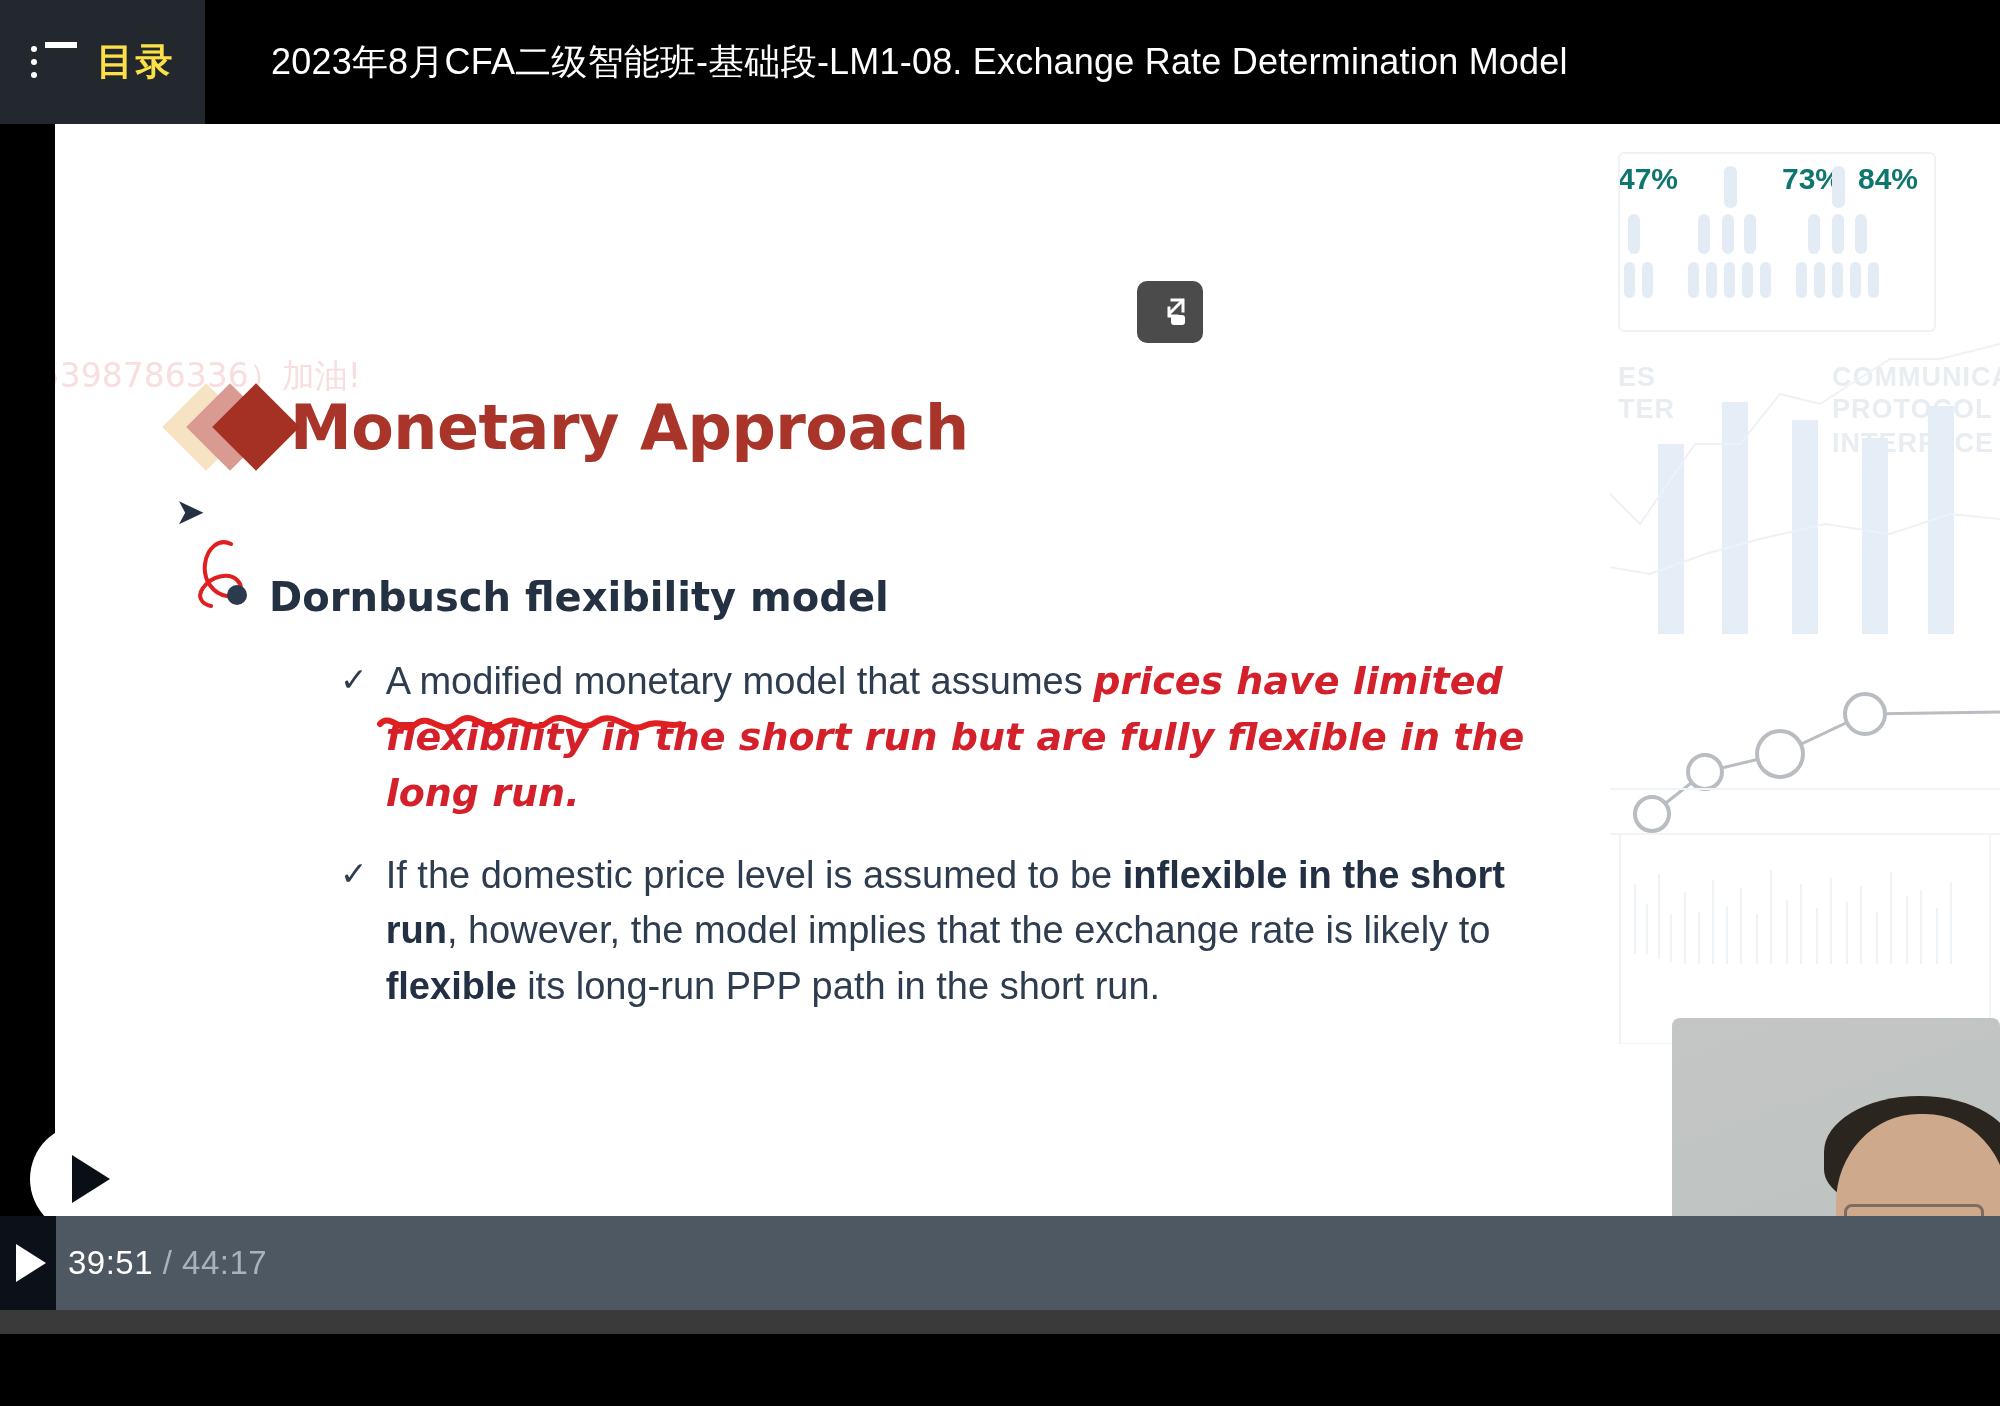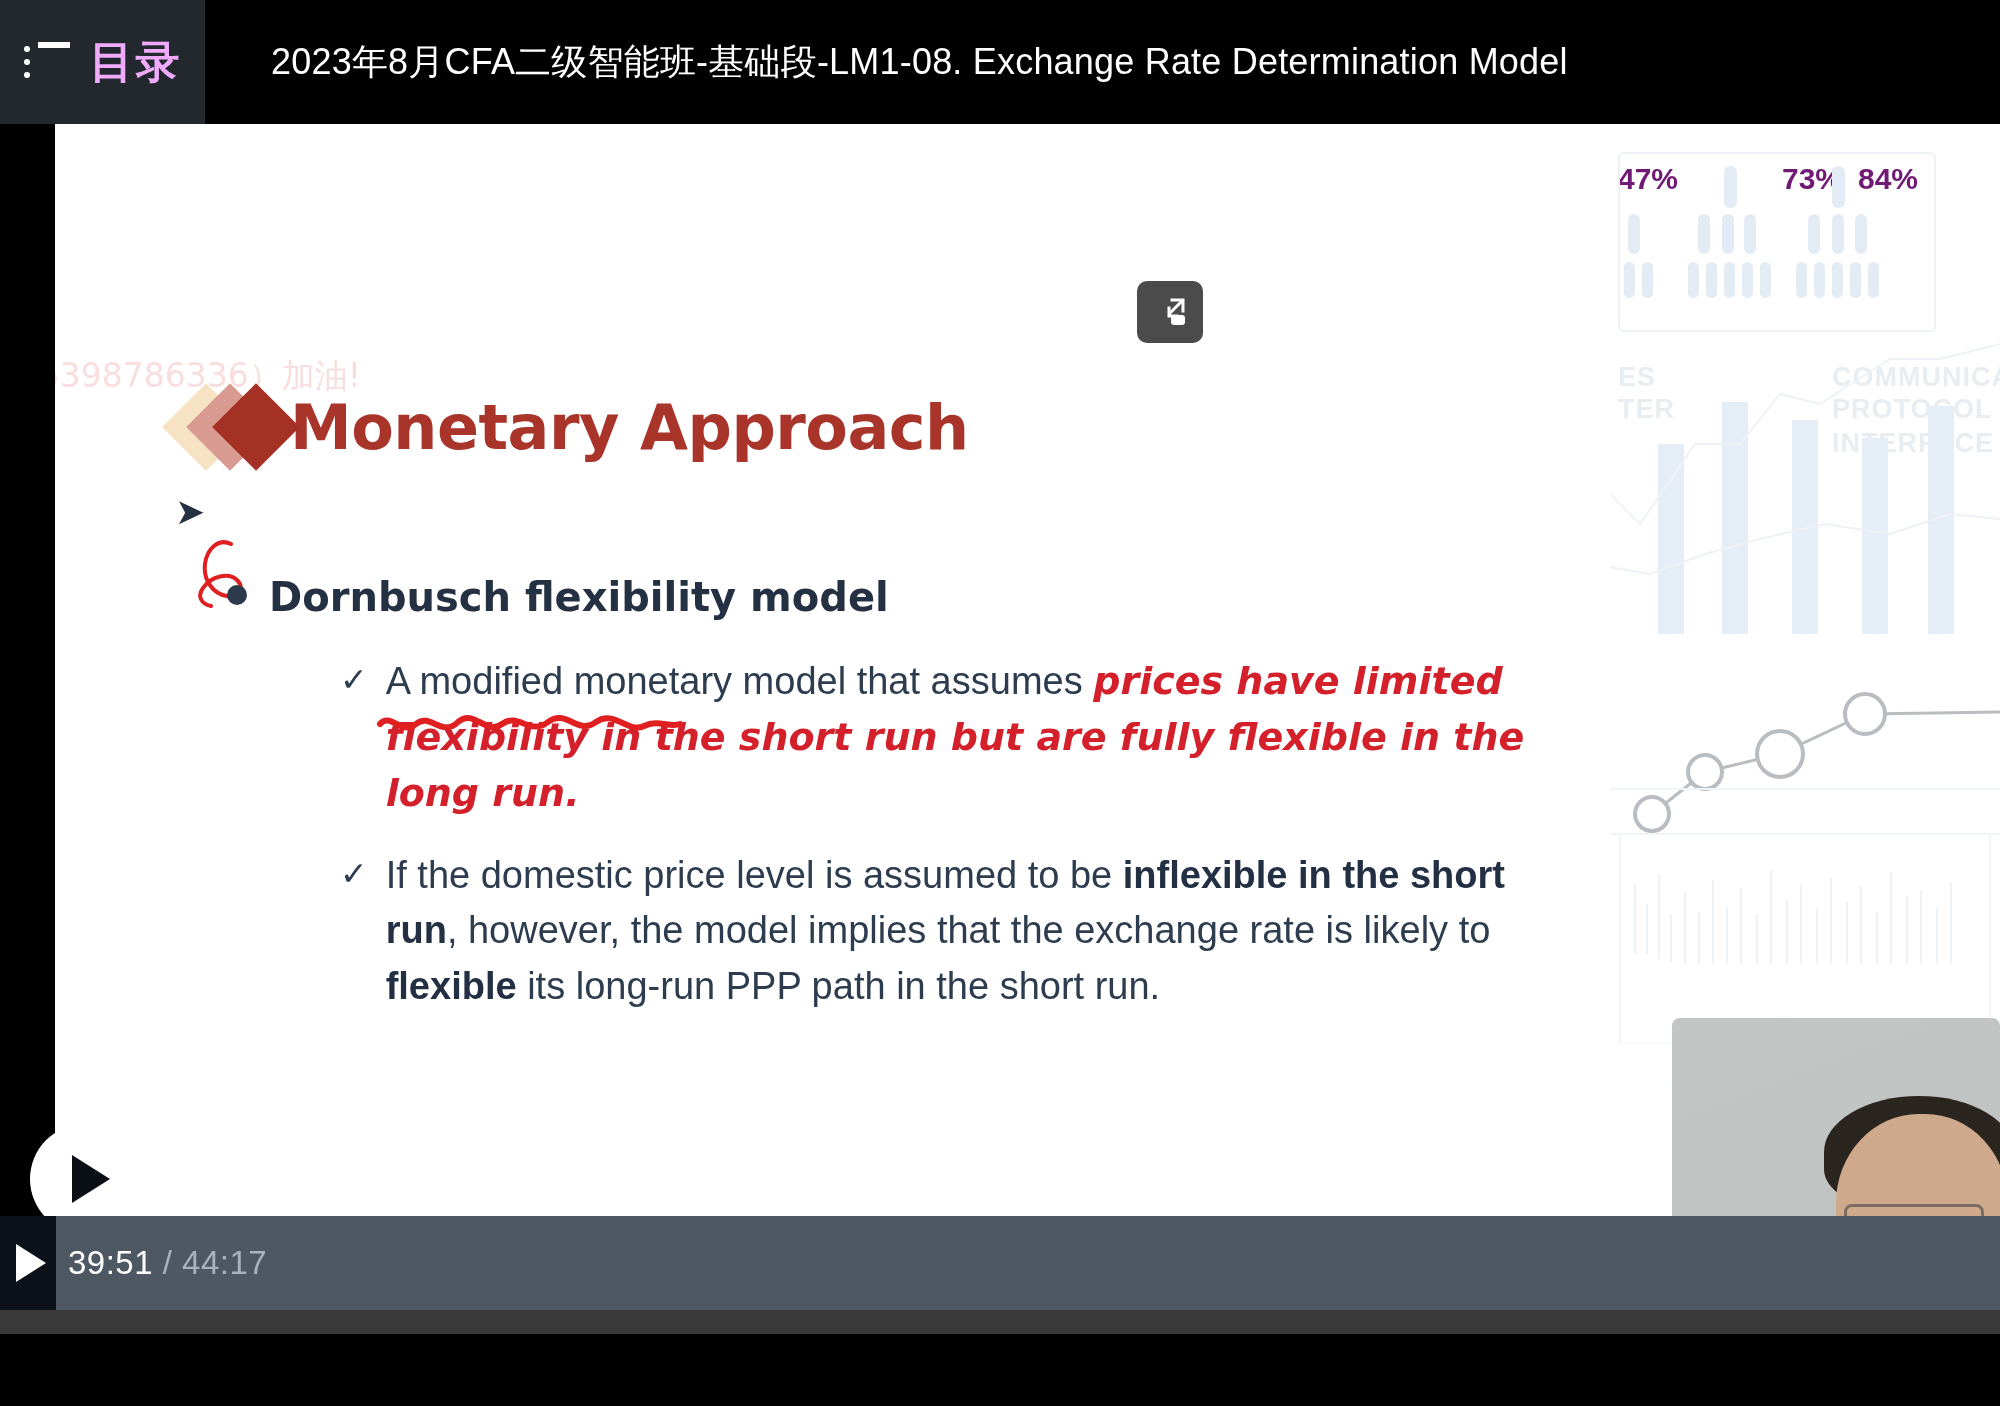--- a/index.html
+++ b/index.html
@@ -30,21 +30,21 @@
   .toc-icon i:nth-child(2) { top: 17px; }
   .toc-icon i:nth-child(3) { top: 30px; }
   .toc-icon b {
     position: absolute; left: 0; width: 6px; height: 6px;
     background: #fff; border-radius: 50%;
   }
   .toc-icon b:nth-of-type(1) { top: 4px; }
   .toc-icon b:nth-of-type(2) { top: 17px; }
   .toc-icon b:nth-of-type(3) { top: 30px; }
   .toc-label {
-    color: #f0abfc; font-size: 44px; font-weight: bold; letter-spacing: 2px;
+    color: #fde047; font-size: 37px; font-weight: bold; letter-spacing: 2px;
   }
   .header-title {
     flex: 1; display: flex; align-items: center; padding-left: 66px;
     color: #ffffff; font-size: 36px; font-weight: 400; white-space: nowrap;
     letter-spacing: 0.2px;
   }
 
   
   .stage {
     position: absolute; left: 0; top: 124px; width: 2000px; height: 1152px;
@@ -54,21 +54,21 @@
     position: absolute; left: 55px; top: 0; width: 1945px; height: 1152px;
     background: #ffffff; overflow: hidden;
   }
 
   
   .bg-info {
     position: absolute; right: 0; top: 20px; width: 390px; height: 1130px;
     opacity: 1; pointer-events: none; overflow: hidden;
   }
   .bg-info .pct {
-    position: absolute; color: #701a75; font-size: 30px; font-weight: 700;
+    position: absolute; color: #0f766e; font-size: 30px; font-weight: 700;
   }
   .bg-info .word {
     position: absolute; color: #e8edf2; font-size: 27px; font-weight: 600;
     letter-spacing: 1px;
   }
   .person {
     position: absolute; background: #e3ecf4; border-radius: 3px;
   }
   .bg-box {
     position: absolute; border: 2px solid #eef2f6;

